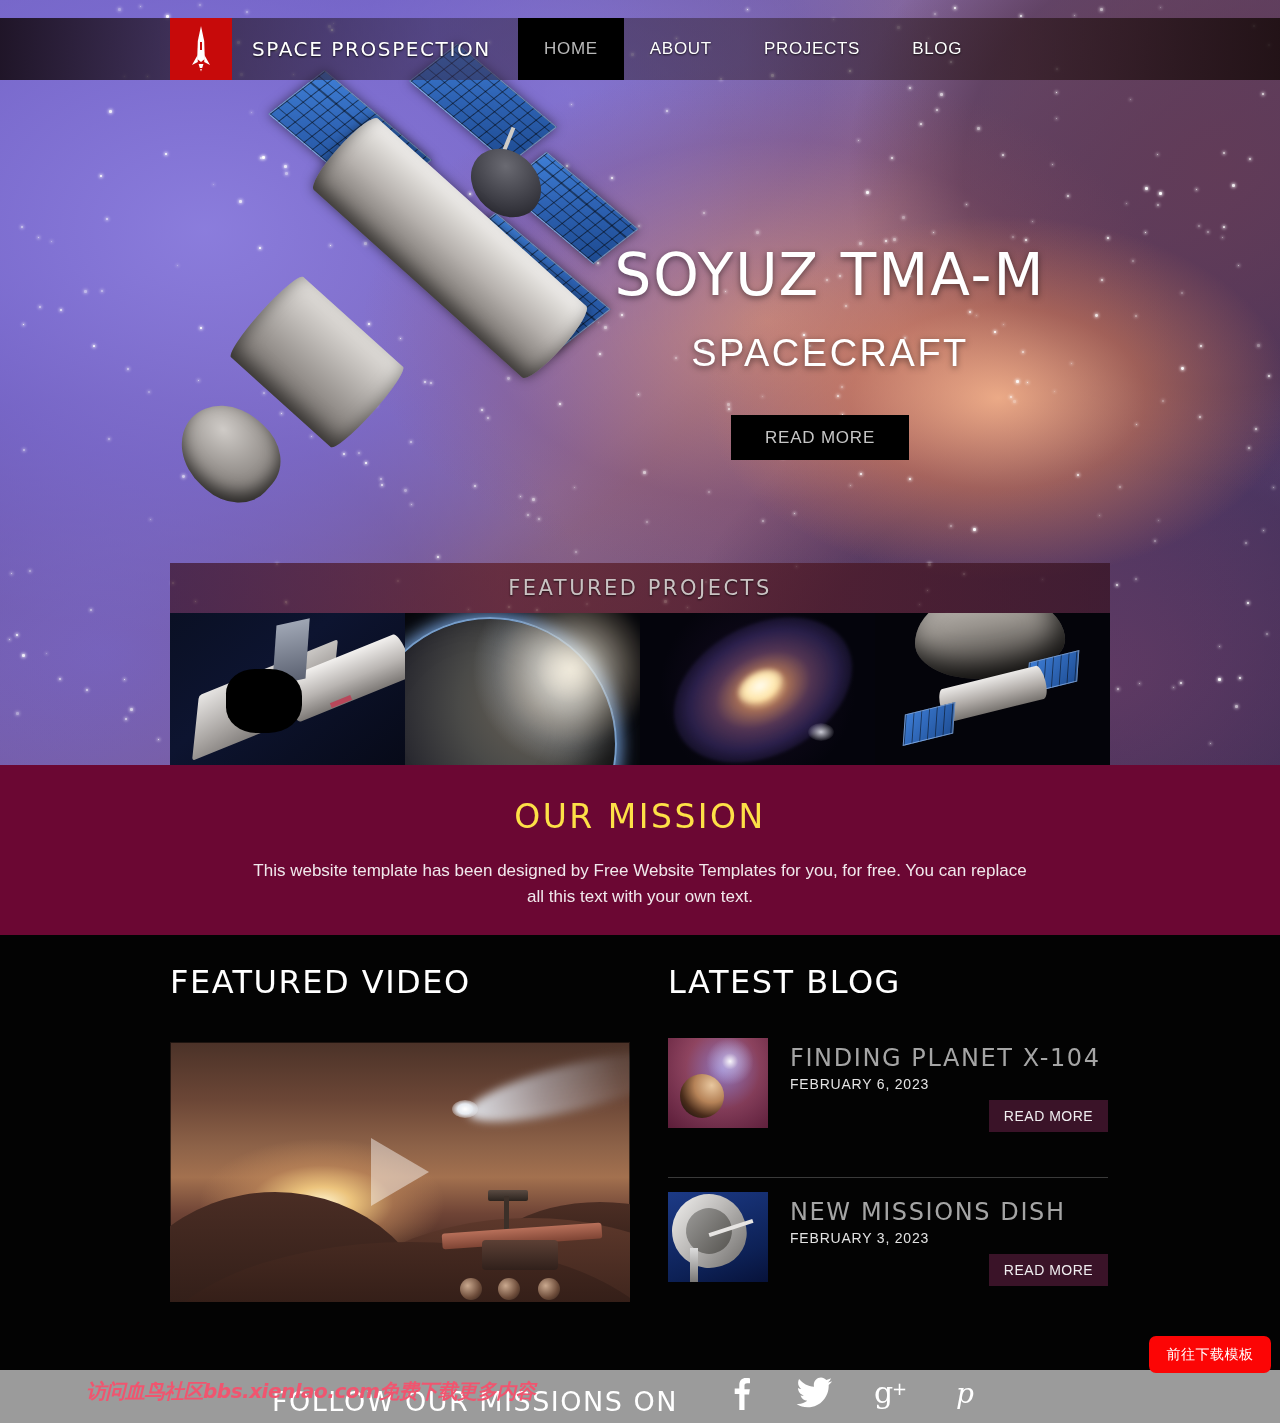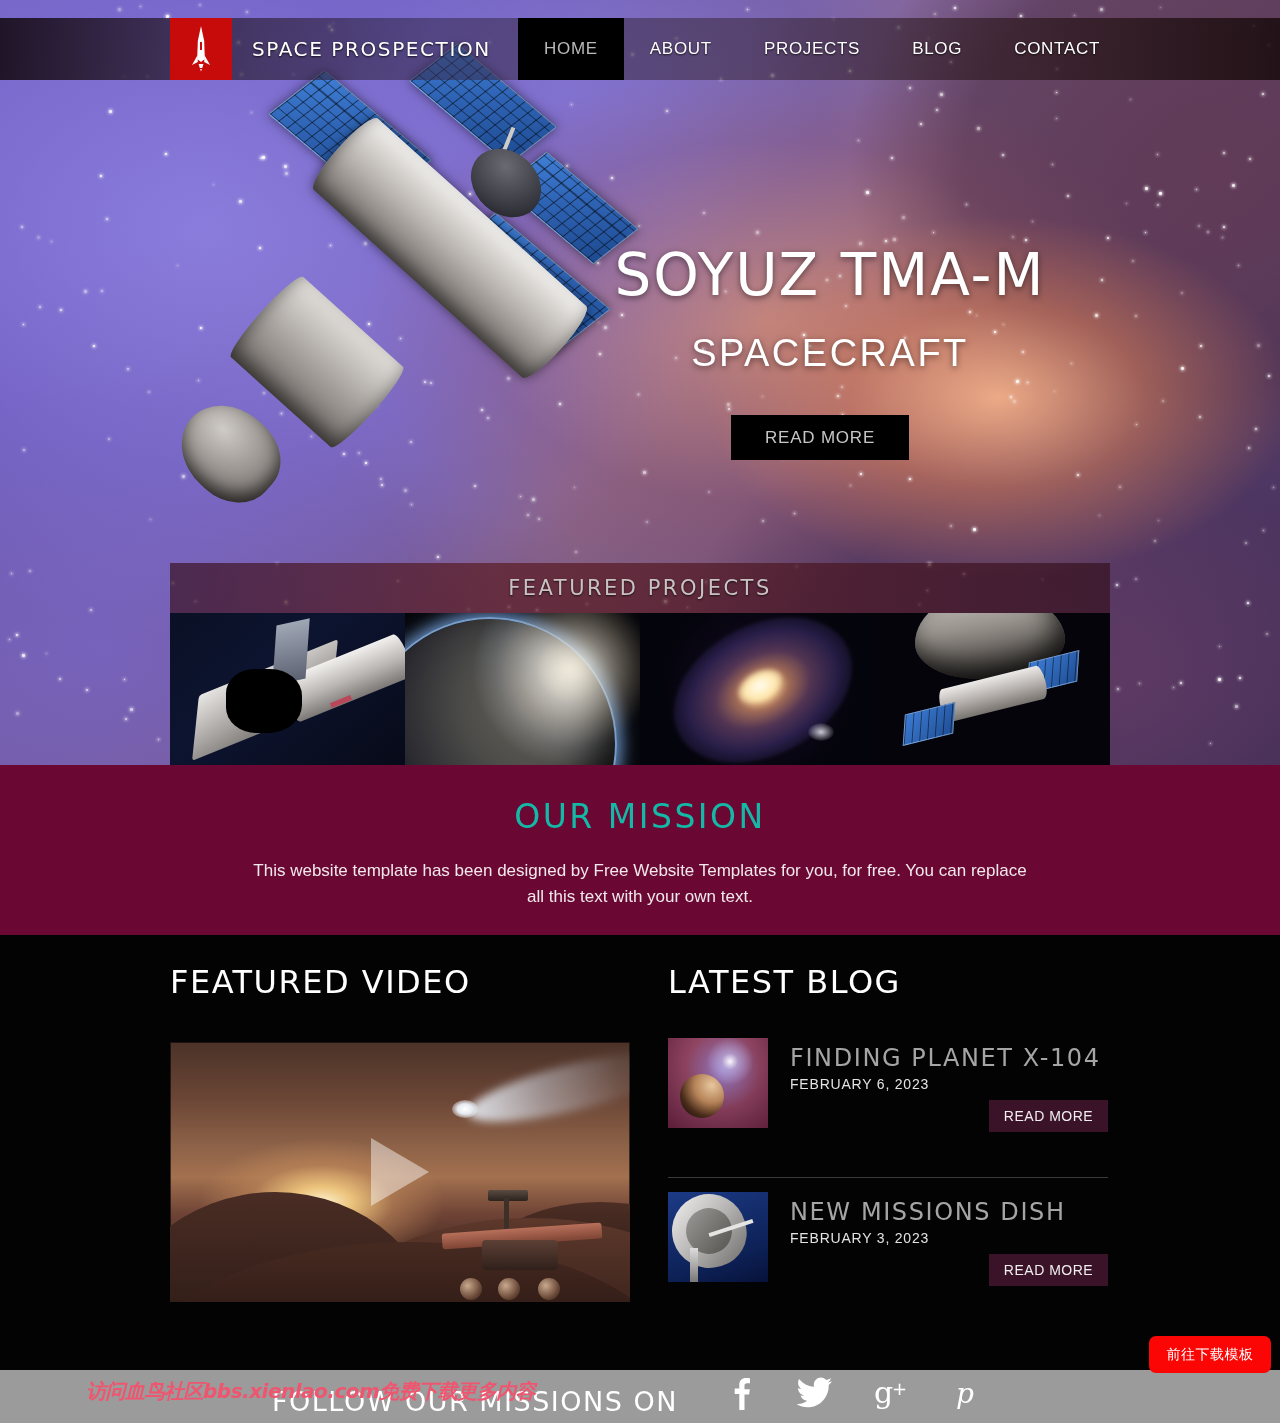--- a/index.html
+++ b/index.html
@@ -245,21 +245,21 @@
   }
   .th-ast .sp1 { left:152px; top:44px; transform:rotate(-14deg) skewX(-18deg); }
   .th-ast .sp2 { left:28px; top:96px; transform:rotate(-14deg) skewX(-18deg); }
 
   
   .mission {
     position:absolute; left:0; top:765px; width:1280px; height:170px;
     background:#6b0733;
   }
   .mission h2 {
-    margin-top:32px; text-align:center; color:#14b8a6;
+    margin-top:32px; text-align:center; color:#fde047;
     font-size:33px; letter-spacing:2.5px; font-weight:400;
     font-family:"DejaVu Sans", sans-serif;
   }
   .mission p {
     margin:22px auto 0; width:790px; text-align:center;
     color:#f1e8ec; font-size:17px; line-height:1.5;
   }
 
   
   .lower { position:absolute; left:0; top:935px; width:1280px; height:435px; background:#030303; }
@@ -774,21 +774,20 @@
         <path d="M9.6 39 L14.4 39 L13.2 43 L10.8 43 Z" fill="#ffffff"></path>
         <path d="M11.2 44 L12.8 44 L12 46.5 Z" fill="#ffffff"></path>
       </svg>
     </div>
     <div class="brand">SPACE PROSPECTION</div>
     <nav class="nav">
       <a href="#" class="active">HOME</a>
       <a href="#">ABOUT</a>
       <a href="#">PROJECTS</a>
       <a href="#">BLOG</a>
-      <a href="#">CONTACT</a>
     </nav>
   </div>
 
   <div class="fp">
     <div class="fp-head">
       <span>FEATURED PROJECTS</span>
     </div>
     <div class="fp-grid">
       <div class="fp-item">
         <div class="th-shuttle">

